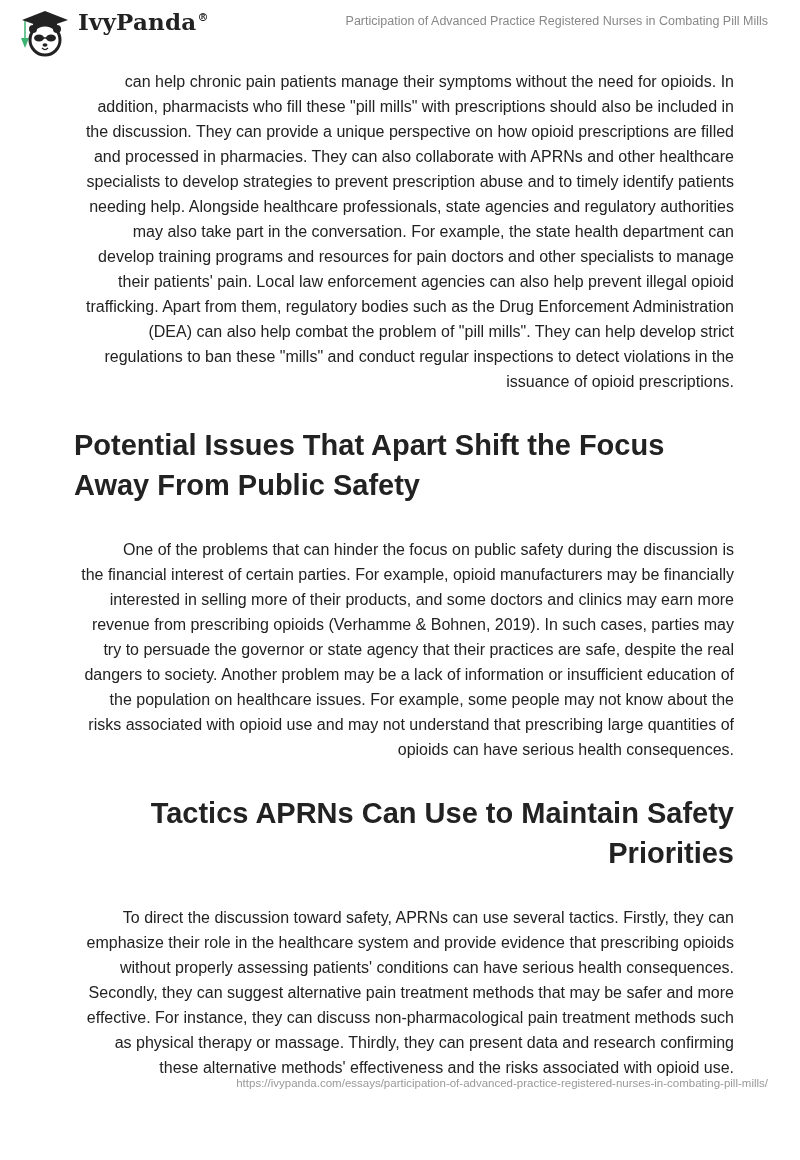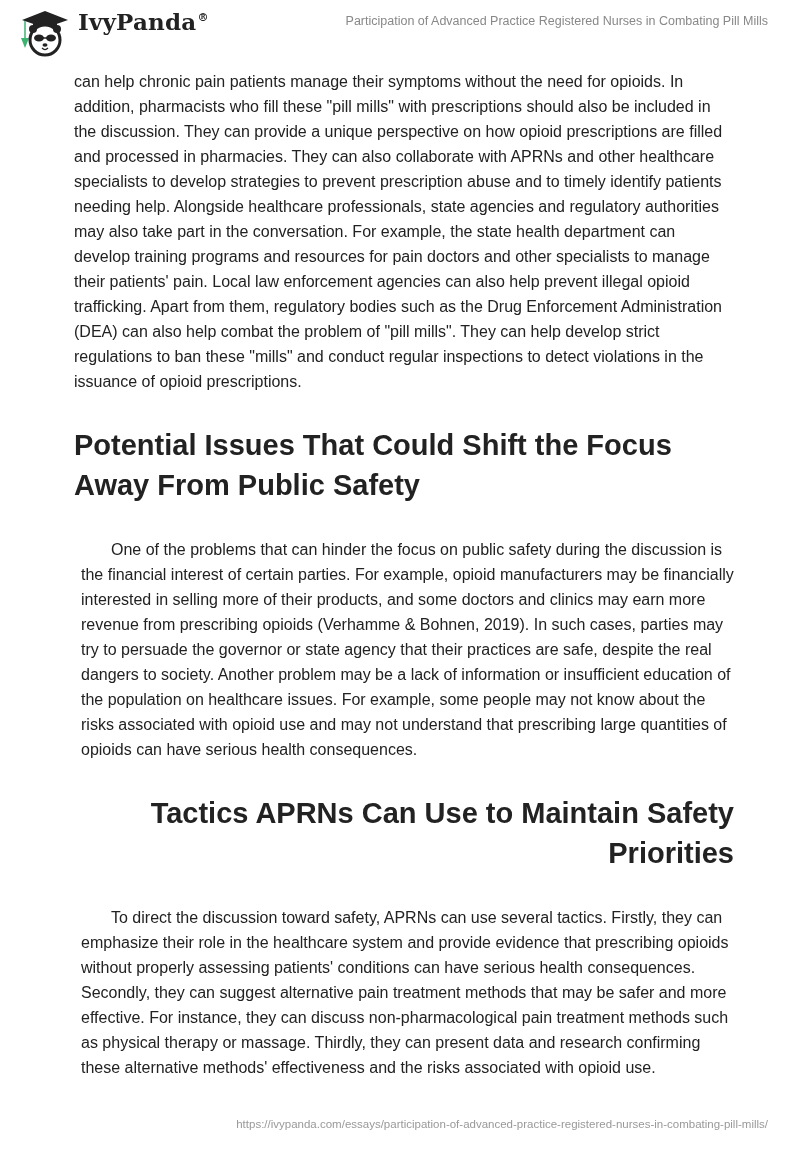--- a/index.html
+++ b/index.html
@@ -14,28 +14,28 @@
       font-family: "DejaVu Serif", serif; font-weight: bold; font-size: 23px;
       color: #222; margin-left: 4px; letter-spacing: 0.2px;
     }
     .logo-text sup { font-size: 11px; vertical-align: super; margin-left: 1px; }
     .doc-title {
       position: absolute; right: 32px; top: 14px;
       font-size: 12.5px; color: #888888;
     }
     .content { position: absolute; left: 74px; top: 69px; width: 660px; }
     p.body {
-      margin: 0; font-size: 16px; line-height: 25px; color: #222;
+      margin: 0; font-size: 16px; line-height: 25px; color: #222; text-align: right;
     }
     p.indent { text-indent: 30px; margin-left: 7px; }
     h2 {
       margin: 0; font-size: 29px; line-height: 40px; font-weight: bold; color: #222;
     }
     .footer-url {
-      position: absolute; right: 32px; top: 1118px;
+      position: absolute; right: 32px; top: 1077px;
       font-size: 11.5px; color: #999999;
     }
   </style>
 </head>
 <body>
 
 <div class="header">
   <div class="logo">
     <svg viewBox="0 0 58 50">
 
@@ -57,21 +57,21 @@
       <path d="M26,40 Q29,43 32,40" stroke="#222" stroke-width="1.2" fill="none"></path>
     </svg>
     <span class="logo-text"><span>IvyPanda</span><sup>®</sup></span>
   </div>
   <div class="doc-title">Participation of Advanced Practice Registered Nurses in Combating Pill Mills</div>
 </div>
 
 <div class="content">
   <p class="body">can help chronic pain patients manage their symptoms without the need for opioids. In addition, pharmacists who fill these "pill mills" with prescriptions should also be included in the discussion. They can provide a unique perspective on how opioid prescriptions are filled and processed in pharmacies. They can also collaborate with APRNs and other healthcare specialists to develop strategies to prevent prescription abuse and to timely identify patients needing help. Alongside healthcare professionals, state agencies and regulatory authorities may also take part in the conversation. For example, the state health department can develop training programs and resources for pain doctors and other specialists to manage their patients' pain. Local law enforcement agencies can also help prevent illegal opioid trafficking. Apart from them, regulatory bodies such as the Drug Enforcement Administration (DEA) can also help combat the problem of "pill mills". They can help develop strict regulations to ban these "mills" and conduct regular inspections to detect violations in the issuance of opioid prescriptions.</p>
 
-  <h2 style="margin-top: 31px;">Potential Issues That Could Shift the Focus Away From Public Safety</h2>
+  <h2 style="margin-top: 31px;">Potential Issues That Apart Shift the Focus Away From Public Safety</h2>
 
   <p class="body indent" style="margin-top: 32px;">One of the problems that can hinder the focus on public safety during the discussion is the financial interest of certain parties. For example, opioid manufacturers may be financially interested in selling more of their products, and some doctors and clinics may earn more revenue from prescribing opioids (Verhamme &amp; Bohnen, 2019). In such cases, parties may try to persuade the governor or state agency that their practices are safe, despite the real dangers to society. Another problem may be a lack of information or insufficient education of the population on healthcare issues. For example, some people may not know about the risks associated with opioid use and may not understand that prescribing large quantities of opioids can have serious health consequences.</p>
 
   <h2 style="margin-top: 31px; text-align: right;">Tactics APRNs Can Use to Maintain Safety Priorities</h2>
 
   <p class="body indent" style="margin-top: 32px;">To direct the discussion toward safety, APRNs can use several tactics. Firstly, they can emphasize their role in the healthcare system and provide evidence that prescribing opioids without properly assessing patients' conditions can have serious health consequences. Secondly, they can suggest alternative pain treatment methods that may be safer and more effective. For instance, they can discuss non-pharmacological pain treatment methods such as physical therapy or massage. Thirdly, they can present data and research confirming these alternative methods' effectiveness and the risks associated with opioid use.</p>
 </div>
 
 <div class="footer-url">https://ivypanda.com/essays/participation-of-advanced-practice-registered-nurses-in-combating-pill-mills/</div>
 

